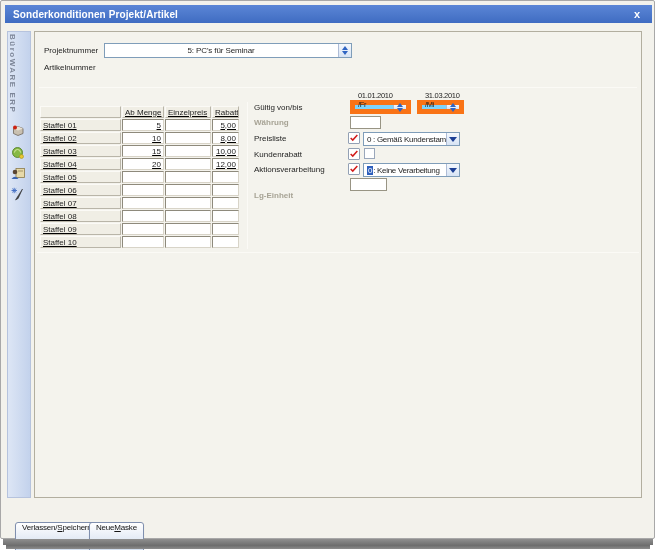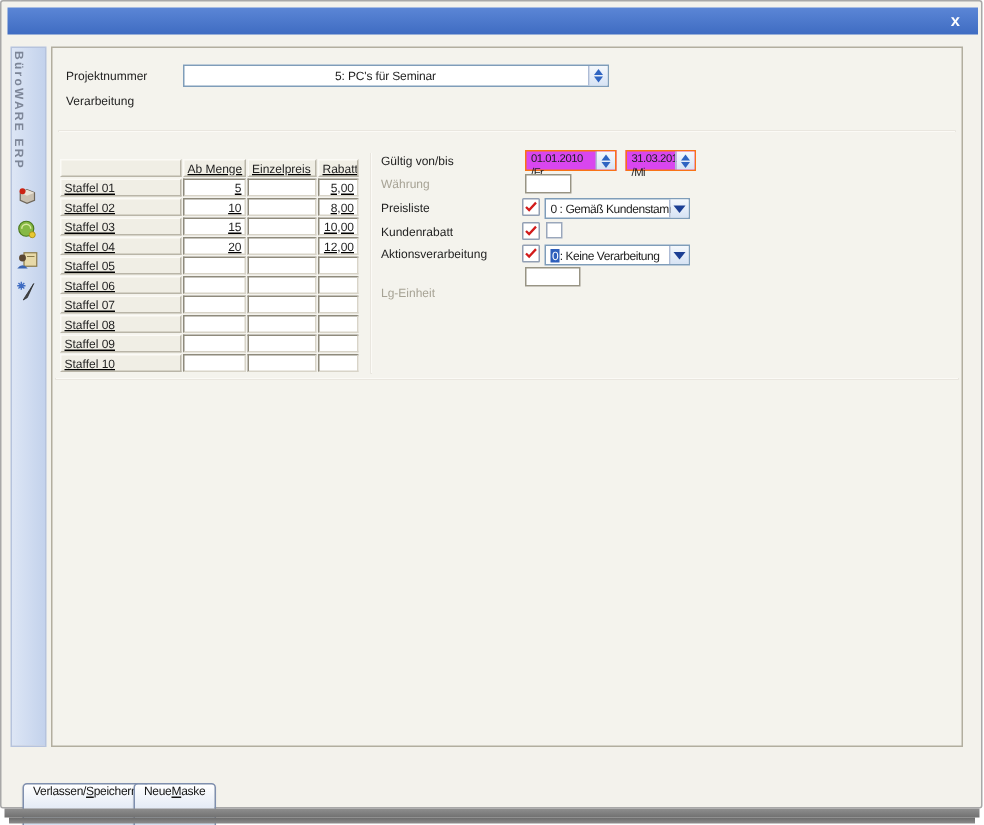--- a/index.html
+++ b/index.html
@@ -24,21 +24,21 @@
              background:linear-gradient(90deg,#dde6f5,#c3d2ec);
              border:1px solid #b6c3dd; }
   .brand { position:absolute; left:7px; top:33px; writing-mode:vertical-rl;
            font-size:8px; font-weight:bold; color:#7d8698; letter-spacing:1.5px; }
   .side-icon { position:absolute; left:9px; width:16px; height:16px; }
 
   .panel { position:absolute; left:33px; top:30px; width:608px; height:467px;
            border:1px solid #b2ae9f; background:#f4f3ed; }
 
   .lbl { position:absolute; font-size:8px; color:#1e1e1e; white-space:nowrap; }
-  .lbl.dis { color:#a7a395; }
+  .lbl.dis { color:#a7a395;font-weight:bold; }
 
   .combo { position:absolute; height:15px; background:#ffffff; border:1px solid #7f9db9;
            font-size:8px; color:#1e1e1e; display:flex; align-items:center; letter-spacing:-0.1px; }
   .combo .center { flex:1; text-align:center; padding-right:14px; }
   .combo .code { padding-left:3px; }
   .combo .desc { position:absolute; left:98px; }
 
   .spin, .drop { position:absolute; right:0; top:0; bottom:0; width:13px;
           background:linear-gradient(#f4f8fd,#d7e3f4); border-left:1px solid #aebcd6;
           display:flex; flex-direction:column; align-items:center; justify-content:center; gap:1px; }
@@ -52,23 +52,23 @@
   .vsep { position:absolute; width:1px; background:#b8b4a6; border-right:1px solid #fbfaf6; }
 
   .tbl { position:absolute; left:5px; top:74px; display:grid;
          grid-template-columns:81px 42px 46px 27px; grid-auto-rows:12px; gap:1px;text-decoration:underline; }
   .cell { font-size:8px; display:flex; align-items:center; overflow:hidden; white-space:nowrap; }
   .cell.hd, .cell.lb { background:#f0eee5; border:1px solid;
          border-color:#fbfaf6 #b9b5a8 #b9b5a8 #fbfaf6; padding:0 2px; color:#1e1e1e; }
   .cell.val { background:#ffffff; border:1px solid; border-color:#8e8a7c #d8d4c8 #d8d4c8 #8e8a7c;
          justify-content:flex-end; padding:0 2px; color:#1e1e1e; }
 
-  .datef { position:absolute; height:14px; background:#d946ef; border:1px solid #f97316;
+  .datef { position:absolute; height:14px; background:#7dd3fc; border:5px solid #f97316;
            font-size:7.5px; letter-spacing:-0.3px; color:#1e1e1e;
-           display:flex; align-items:flex-start; padding:0 14px 0 3px; }
+           display:flex; align-items:flex-end; padding:0 14px 0 3px; }
 
   .inp { position:absolute; height:13px; background:#ffffff; border:1px solid #989484; }
 
   .chkicon { position:absolute; width:12px; height:12px; background:#fff;
              border:1px solid #93a0b4; border-radius:1px; }
   .chkbox { position:absolute; width:11px; height:11px; background:#fff; border:1px solid #9aa7bb; }
 
   .dd { position:absolute; height:14px; background:#ffffff; border:1px solid #7f9db9;
         font-size:8px; letter-spacing:-0.3px; color:#1e1e1e;
         display:flex; align-items:center; padding:0 14px 0 3px; white-space:nowrap; }
@@ -79,20 +79,21 @@
          background:linear-gradient(#ffffff,#e3eaf5 55%,#cfdcee);
          box-shadow:0 1px 1px rgba(0,0,0,.15); display:flex; align-items:flex-start; cursor:default; }
   .mn { text-decoration:underline; }
 </style>
 </head>
 <body>
 
 <div class="frame">
 
   <div class="titlebar">
+    <span class="title">Sonderkonditionen Projekt/Artikel</span>
     <span class="close">x</span>
   </div>
 
   <div class="sidebar"></div>
   <div class="brand">BüroWARE ERP</div>
 
   <svg class="side-icon" style="top:122px" viewBox="0 0 16 16">
     <path d="M3.5 5.5 L8 3.5 L13 5.5 L13 10.5 L8 12.5 L3.5 10.5 Z" fill="#c9c0b0" stroke="#6e665a" stroke-width="0.8"></path>
     <path d="M3.5 5.5 L8 3.5 L13 5.5 L8 7.5 Z" fill="#e8e1d4"></path>
     <circle cx="5" cy="4.5" r="2" fill="#cc2211"></circle>
@@ -109,29 +110,29 @@
     <path d="M1.5 13 Q5 8.5 8.5 13 Z" fill="#3a64b0"></path>
   </svg>
   <svg class="side-icon" style="top:185px" viewBox="0 0 16 16">
     <path d="M12.5 3 L7 11.5 L5.5 14 L8.2 12.4 Z" fill="#474747" stroke="#222" stroke-width="0.5"></path>
     <path d="M1.5 4.5 H7 M4.2 1.8 V7.2 M2.3 2.6 L6.2 6.4 M6.2 2.6 L2.3 6.4" stroke="#3f6cc2" stroke-width="0.9"></path>
   </svg>
 
   <div class="panel">
 
     <span class="lbl" style="left:9px; top:14px">Projektnummer</span>
-    <div class="combo" style="left:87px; top:11px; width:284px">
+    <div class="combo" style="left:69px; top:11px; width:248px">
       <span class="center">5: PC's für Seminar</span>
       <span class="spin">
         <i class="au"></i>
         <i class="ad"></i>
       </span>
     </div>
 
-    <span class="lbl" style="left:9px; top:31px">Verarbeitung</span>
+    <span class="lbl" style="left:9px; top:31px">Artikelnummer</span>
 
     <div class="hsep" style="left:4px; top:55px; width:598px"></div>
 
     <div class="tbl">
         <div class="cell hd"></div>
         <div class="cell hd">Ab Menge</div>
         <div class="cell hd">Einzelpreis</div>
         <div class="cell hd">Rabatt</div>
         <div class="cell lb">Staffel 01</div>
         <div class="cell val">5</div>

